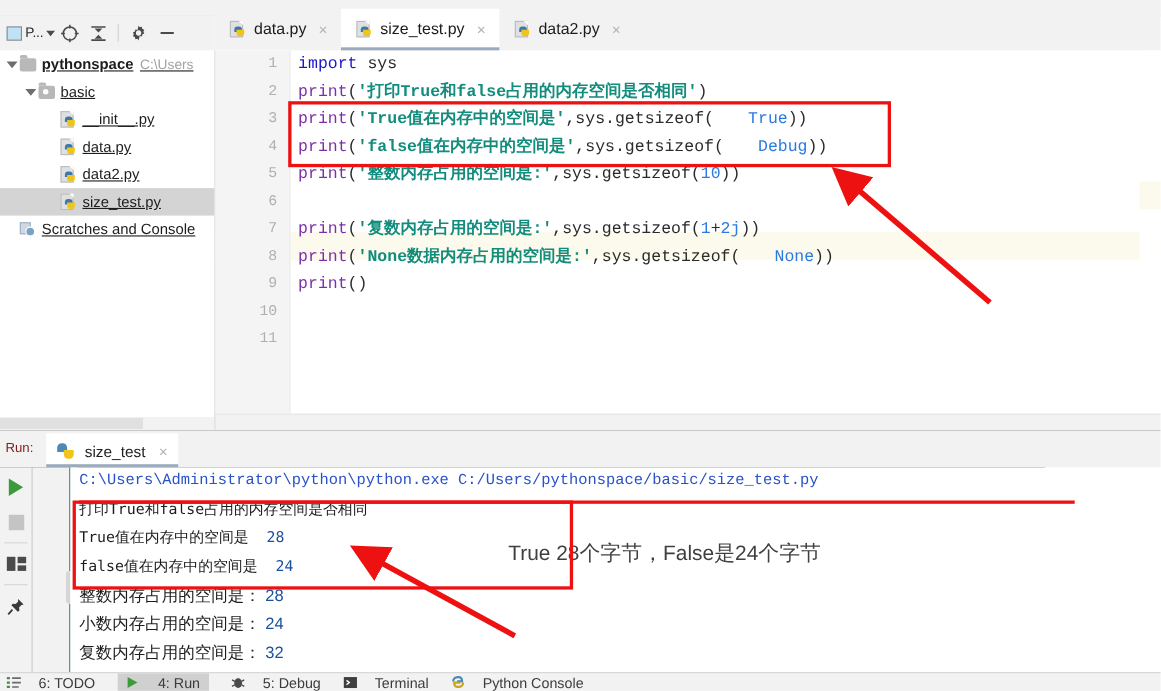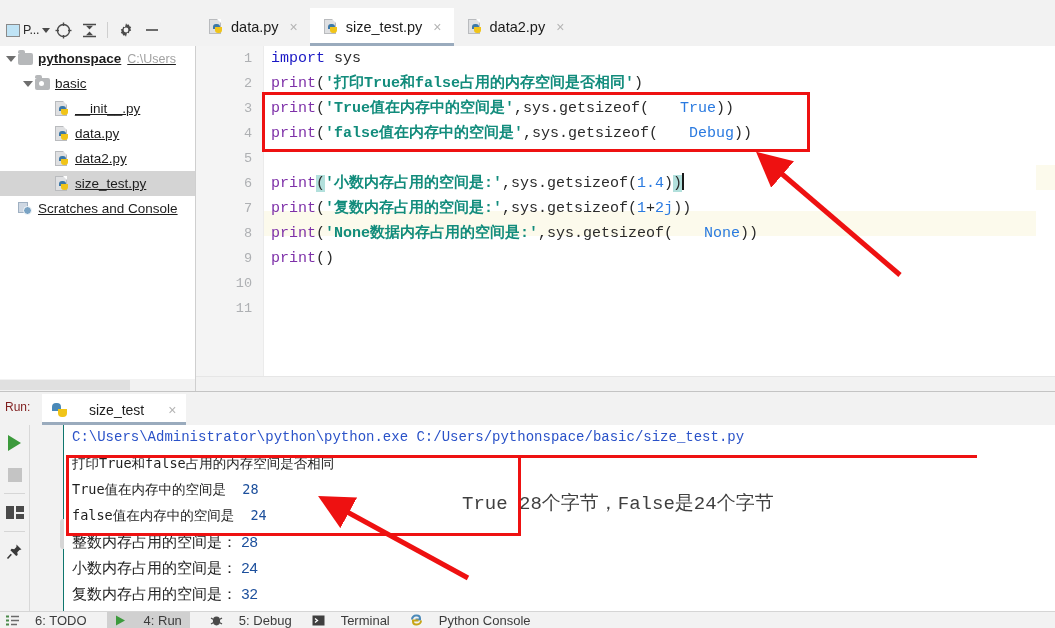--- a/index.html
+++ b/index.html
@@ -83,21 +83,21 @@
 
   .ed-rightgut{position:absolute;left:1036px;top:46px;width:19px;height:330px;background:#ffffff;}
   .ed-hl2{position:absolute;left:1036px;top:165px;width:19px;height:25px;background:#fcfaec;}
 
   .edscroll{position:absolute;left:196px;top:376px;width:859px;height:15px;background:#f2f2f2;border-top:1px solid #e6e6e6;box-sizing:border-box;}
 
   
   .runsep{position:absolute;left:0;top:391px;width:1055px;height:1px;background:#c4c4c4;}
   .runhead{position:absolute;left:0;top:392px;width:1055px;height:33px;background:#f2f2f2;}
   .runlabel{position:absolute;left:5px;top:8px;font-size:12px;color:#7f1d1d;text-align:center;}
-  .runtab{position:absolute;left:42px;top:2px;height:31px;display:flex;align-items:center;gap:21px;
+  .runtab{position:absolute;left:42px;top:2px;height:31px;display:flex;align-items:center;gap:9px;
           padding:0 10px;background:#ffffff;box-sizing:border-box;font-size:14px;text-align:right;}
   .runtab:after{content:"";position:absolute;left:0;right:0;bottom:0;height:3px;background:#9aabbd;}
   .runtab .x{color:#b4b4b4;font-size:14px;margin-left:3px;}
   .pyicon2{width:16px;height:16px;position:relative;flex:0 0 auto;}
   .pyicon2 .b1{position:absolute;left:0px;top:1px;width:9px;height:8px;background:#4a89b8;border-radius:4px 4px 0 0;}
   .pyicon2 .b2{position:absolute;left:6px;top:7px;width:9px;height:8px;background:#f0c419;border-radius:0 0 4px 4px;}
 
   .runbody{position:absolute;left:0;top:425px;width:950px;height:186px;background:#0f766e;}
   .runtb1{position:absolute;left:0;top:0;width:29px;height:186px;background:#f2f2f2;}
   .runtb2{position:absolute;left:30px;top:0;width:33px;height:186px;background:#f2f2f2;}
@@ -114,21 +114,21 @@
   .cl-path{font-family:"Liberation Mono","DejaVu Sans Mono",monospace;font-size:14px;color:#2a52c8;}
   .cl-mono{font-family:"DejaVu Sans Mono",monospace;font-size:13.5px;}
   .cnum{color:#1c4f9c;}
   .consoleScrollL{position:absolute;left:64px;top:0;width:7px;height:186px;background:#f2f2f2;}
 
   
   .pathline{position:absolute;left:72px;top:455px;width:905px;height:3px;background:#ee1111;}
 
   
   .annot{position:absolute;left:462px;top:490px;font-size:19px;color:#3f3f3f;white-space:nowrap;
-         font-family:Liberation Mono, monospace;}
+         font-family:Liberation Sans, sans-serif;}
 
   
   .statusbar{position:absolute;left:0;top:611px;width:1055px;height:17px;background:#f2f2f2;border-top:1px solid #d5d5d5;box-sizing:border-box;
              display:flex;align-items:center;gap:20px;padding-left:6px;overflow:hidden;}
   .sb-item{display:flex;align-items:center;gap:16px;font-size:13px;color:#3c3c3c;white-space:nowrap;}
   .sb-item.on{background:#d0d0d0;padding:0 8px;height:17px;}
   .sb-ico{width:13px;height:12px;display:inline-block;flex:0 0 auto;}
 
   
   .redbox{position:absolute;border:3px solid #ee1111;box-sizing:border-box;pointer-events:none;}
@@ -306,22 +306,22 @@
     <div class="codearea">
 
       <div class="cline" style="top:0px;font-family:Liberation Mono, monospace;"><span class="kw">import</span> <span class="pn">sys</span></div>
 
       <div class="cline" style="top:25px;"><span class="fn">print</span><span class="pn">(</span><span class="str">'打印True和false占用的内存空间是否相同'</span><span class="pn">)</span></div>
 
       <div class="cline" style="top:50px;"><span class="fn">print</span><span class="pn">(</span><span class="str">'True值在内存中的空间是'</span><span class="pn">,sys.getsizeof(</span><span class="blt">True</span><span class="pn">))</span></div>
 
       <div class="cline" style="top:75px;"><span class="fn">print</span><span class="pn">(</span><span class="str">'false值在内存中的空间是'</span><span class="pn">,sys.getsizeof(</span><span class="blt">Debug</span><span class="pn">))</span></div>
 
-
-      <div class="cline" style="top:125px;"><span class="fn">print</span><span class="pn brmatch">(</span><span class="str">'小数内存占用的空间是:'</span><span class="pn">,sys.getsizeof(</span><span class="num">1.4</span><span class="pn">)</span><span class="pn brmatch">)</span><span class="caret-b"></span></div>
+      <div class="cline" style="top:100px;"><span class="fn">print</span><span class="pn">(</span><span class="str">'整数内存占用的空间是:'</span><span class="pn">,sys.getsizeof(</span><span class="num">10</span><span class="pn">))</span></div>
+
 
       <div class="cline" style="top:150px;"><span class="fn">print</span><span class="pn">(</span><span class="str">'复数内存占用的空间是:'</span><span class="pn">,sys.getsizeof(</span><span class="num">1</span><span class="pn">+</span><span class="num">2j</span><span class="pn">))</span></div>
 
       <div class="cline" style="top:175px;"><span class="fn">print</span><span class="pn">(</span><span class="str">'None数据内存占用的空间是:'</span><span class="pn">,sys.getsizeof(</span><span class="blt">None</span><span class="pn">))</span></div>
 
       <div class="cline" style="top:200px;"><span class="fn">print</span><span class="pn">(</span><span class="pn">)</span></div>
 
     </div>
   </div>
 

